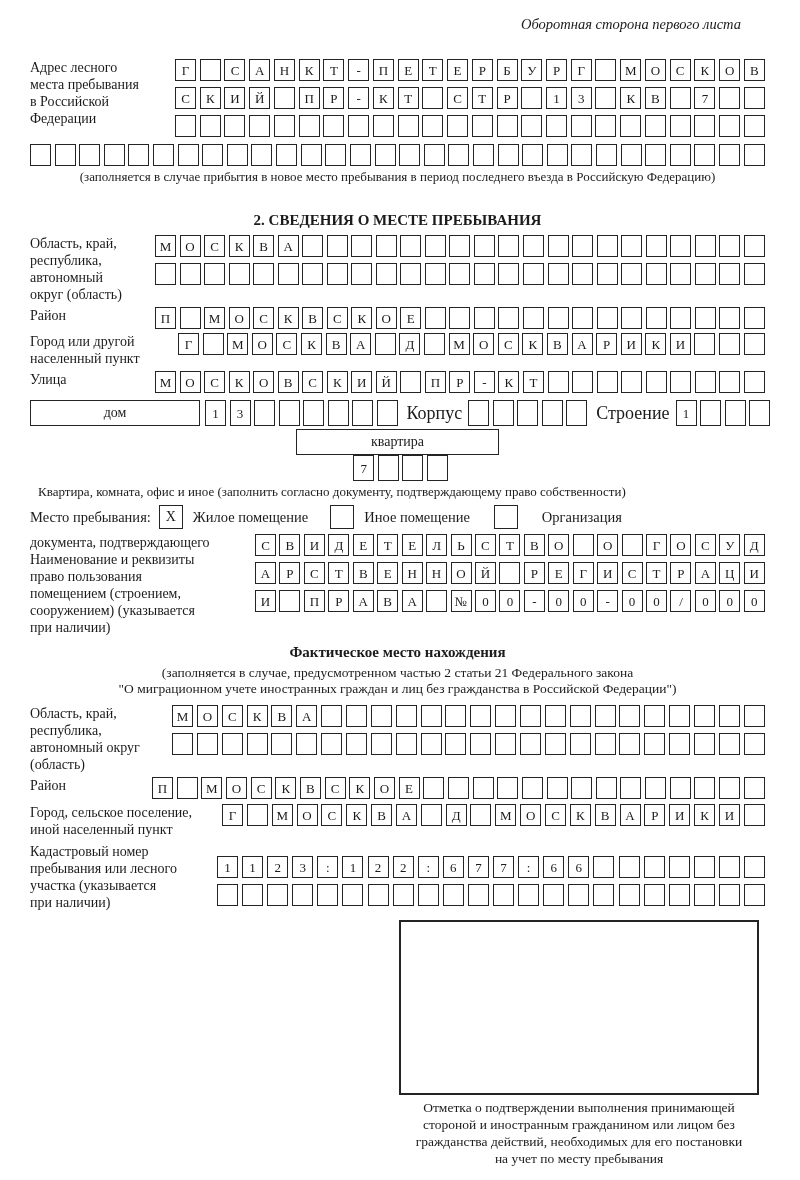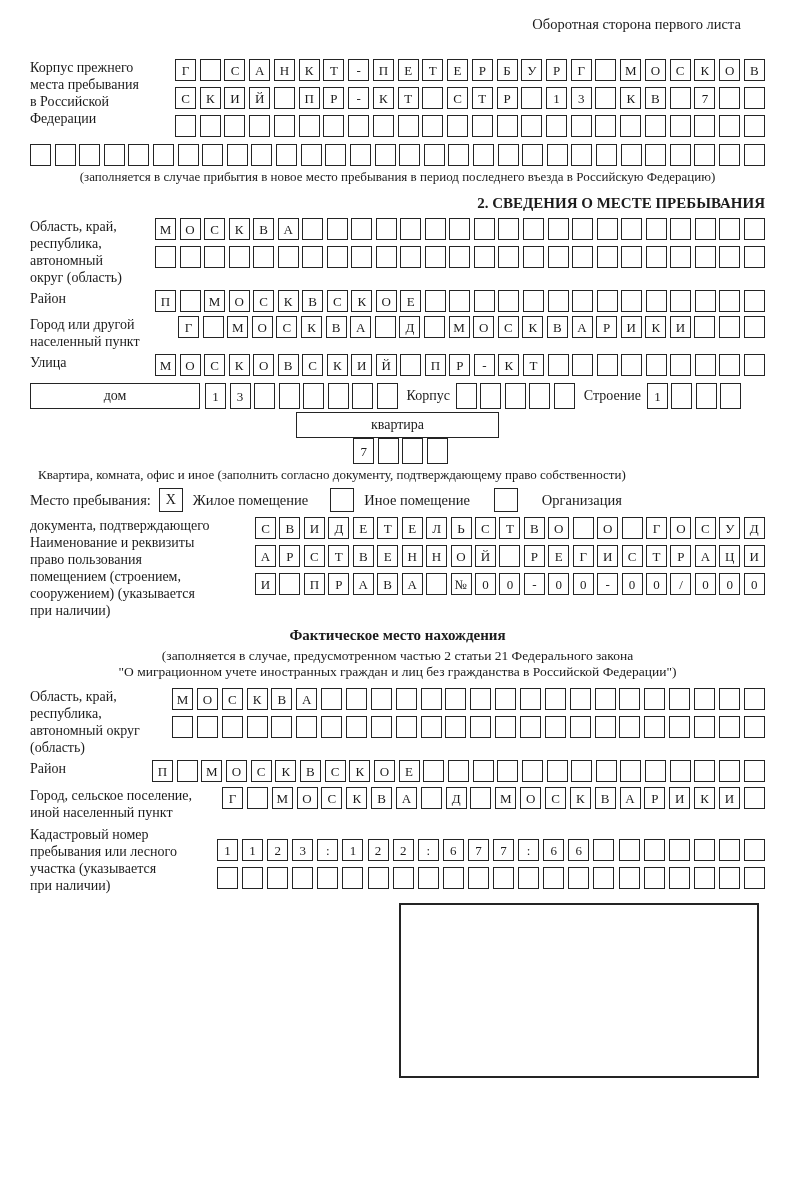--- a/index.html
+++ b/index.html
@@ -2,53 +2,53 @@
 <html><head>
 <meta charset="utf-8">
 <style>
   * { margin:0; padding:0; box-sizing:border-box; }
   html,body { background:#ffffff; }
   .page {
     width:800px; height:1180px; background:#fff; color:#1b1b1b;
     font-family:"Liberation Serif","DejaVu Serif",serif;
     padding:16px 35px 0 30px; overflow:hidden; position:relative;
   }
-  .page-header { text-align:right; font-size:14.5px; line-height:17px; margin-right:24px; }
+  .page-header { text-align:right; font-size:14.5px; line-height:17px; margin-right:24px;font-style:italic; }
 
   .field { display:flex; align-items:flex-start; }
   .flabel { font-size:14px; line-height:17px; flex-shrink:0; }
   .rowstack { flex:1; display:flex; flex-direction:column; gap:6px; min-width:0; }
   .cells { display:flex; justify-content:space-between; flex:1; min-width:0; }
   .cells.gapped { justify-content:flex-start; gap:3.5px; flex:0 0 auto; }
   .cell {
     flex:0 0 21px; width:21px; height:22px; border:1.6px solid #242424;
     display:flex; align-items:center; justify-content:center;
     font-size:13px; line-height:1; background:#fff;
   }
   .big .cell { height:26px; }
 
   .note { font-size:13px; line-height:16px; }
   .center { text-align:center; }
   .sec-title { font-size:15px; font-weight:bold; text-align:center; line-height:18px; }
 
   .widebox { border:1.6px solid #242424; height:26px; display:flex; align-items:center; justify-content:center; font-size:14px; flex-shrink:0; }
   .domrow { display:flex; align-items:center; }
-  .inline-label { font-size:14px; flex-shrink:0; }
+  .inline-label { font-size:18px; flex-shrink:0; }
 
   .mesto-row { display:flex; align-items:center; font-size:14.5px; }
   .markbox { width:24px; height:24px; border:1.6px solid #242424; display:inline-flex; align-items:center; justify-content:center; font-size:14px; flex-shrink:0; }
 
   .b-prev { margin-top:26px; }
   .w145 { width:145px; } .w125 { width:125px; } .w148 { width:148px; }
   .w225 { width:225px; } .w142 { width:142px; } .w122 { width:122px; }
   .w192 { width:192px; } .w187 { width:187px; }
 
   .overflow-row { margin-top:7px; }
   .note1 { margin-top:3px; }
-  .sec2-title { margin-top:9px;text-align:right; }
+  .sec2-title { margin-top:26px; }
   .b-oblast { margin-top:6px; }
   .b-rayon { margin-top:4px; }
   .b-gorod { margin-top:4px; }
   .b-ulitsa { margin-top:4px; }
   .b-dom { margin-top:7px; }
   .dom-note { margin-top:3px; padding-left:8px; }
   .b-kv { margin-top:3px;flex-direction:column; }
   .kv-note { margin-top:3px; padding-left:8px; }
   .b-mesto { margin-top:5px; }
   .mesto-note { margin-top:1px; width:610px; }
@@ -73,21 +73,21 @@
 </style>
 </head>
 <body>
 
 <div class="page">
 
   <div class="page-header">Оборотная сторона первого листа</div>
 
   <div class="field b-prev">
     <div class="flabel w145">
-        <span class="lline">Корпус прежнего</span>
+        <span class="lline">Адрес лесного</span>
         <span class="lline">места пребывания</span>
         <span class="lline">в Российской</span>
         <span class="lline">Федерации</span>
       </div>
     <div class="rowstack">
       <div class="cells">
           <span class="cell">Г</span>
           <span class="cell"></span>
           <span class="cell">С</span>
           <span class="cell">А</span>
@@ -679,15 +679,21 @@
           <span class="cell"></span>
           <span class="cell"></span>
           <span class="cell"></span>
           <span class="cell"></span>
         </div>
     </div>
   </div>
 
   <div class="stamp-wrap">
     <div class="stamp-box"></div>
+    <div class="stamp-caption">
+        <span class="lline">Отметка о подтверждении выполнения принимающей</span>
+        <span class="lline">стороной и иностранным гражданином или лицом без</span>
+        <span class="lline">гражданства действий, необходимых для его постановки</span>
+        <span class="lline">на учет по месту пребывания</span>
+      </div>
   </div>
 
 </div>
 
 </body></html>

